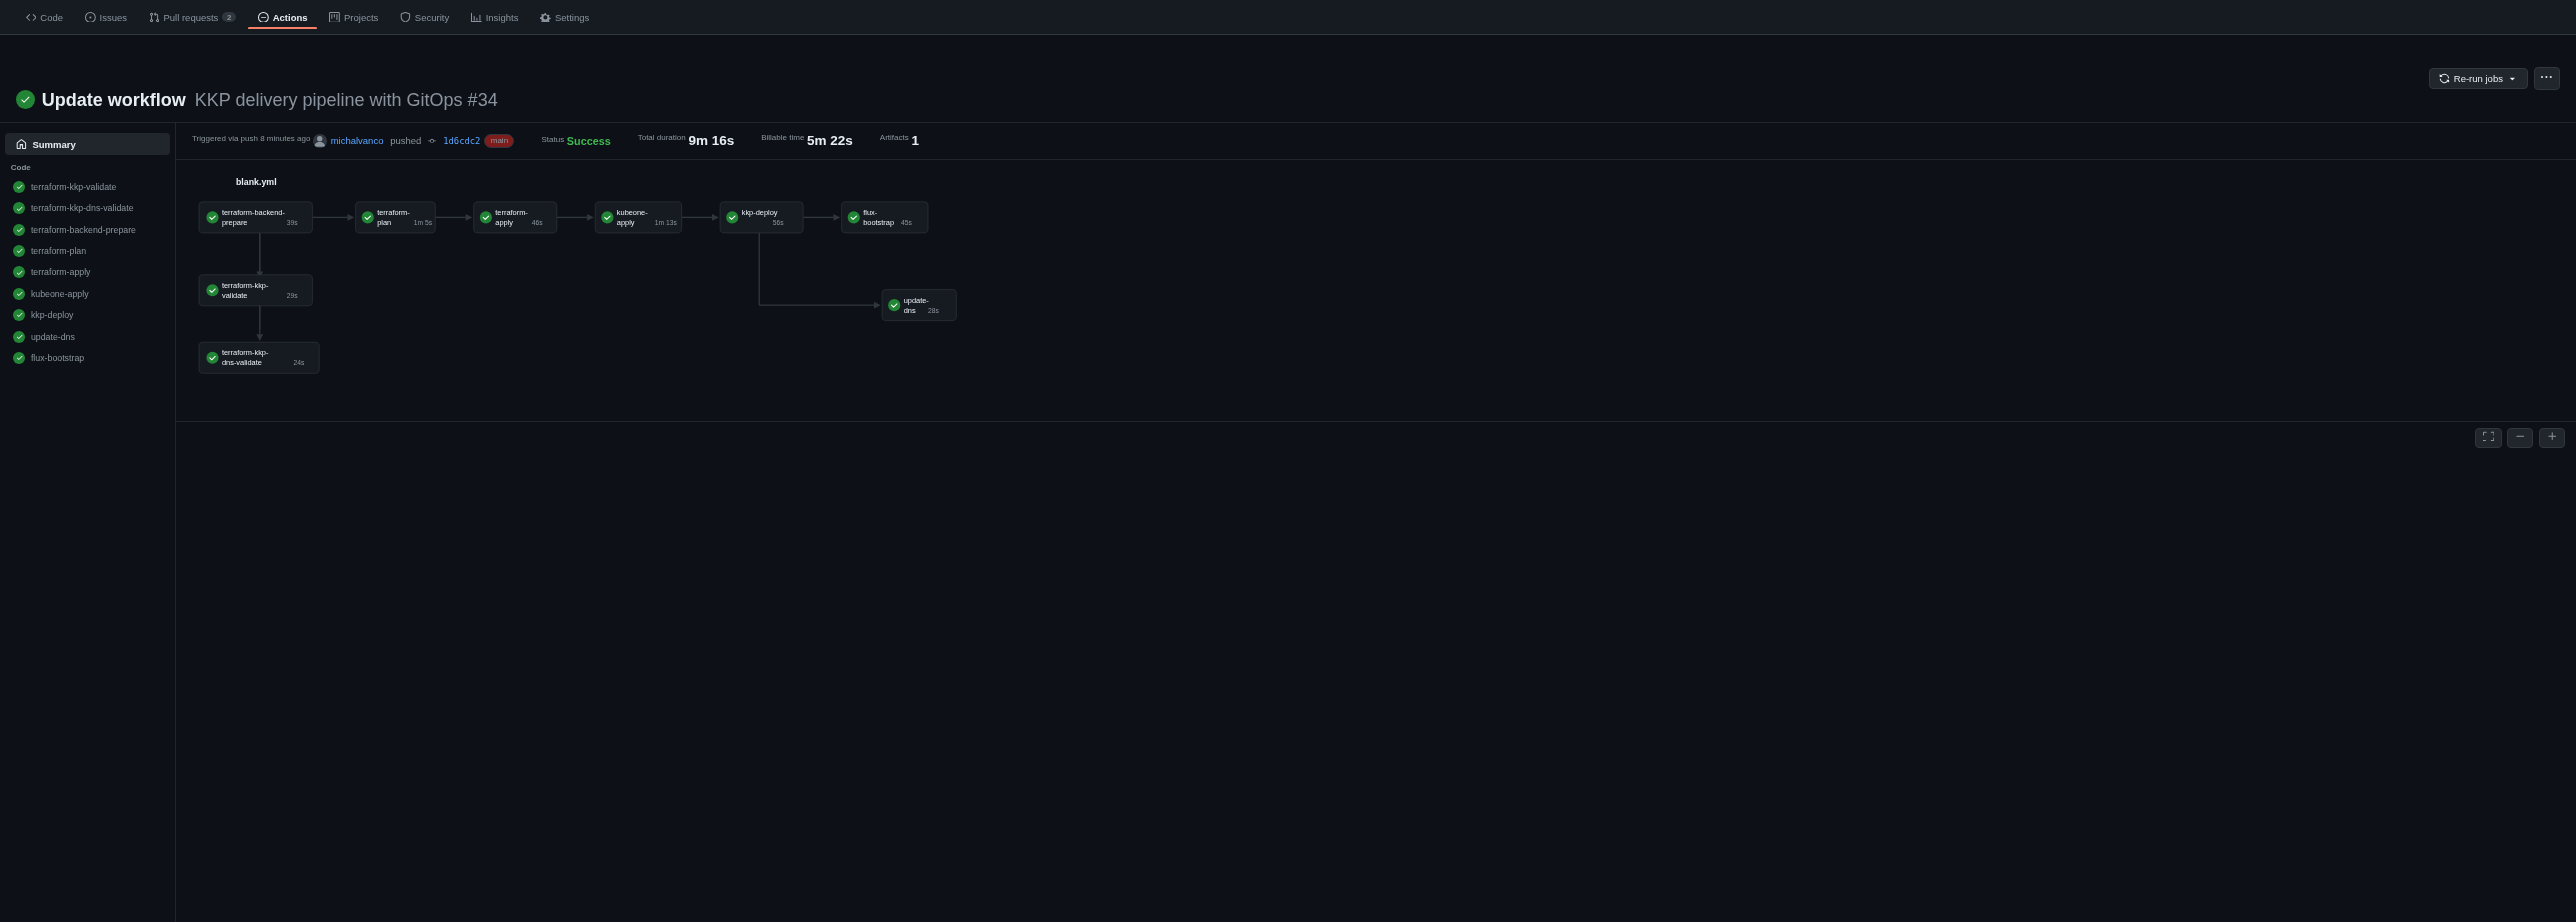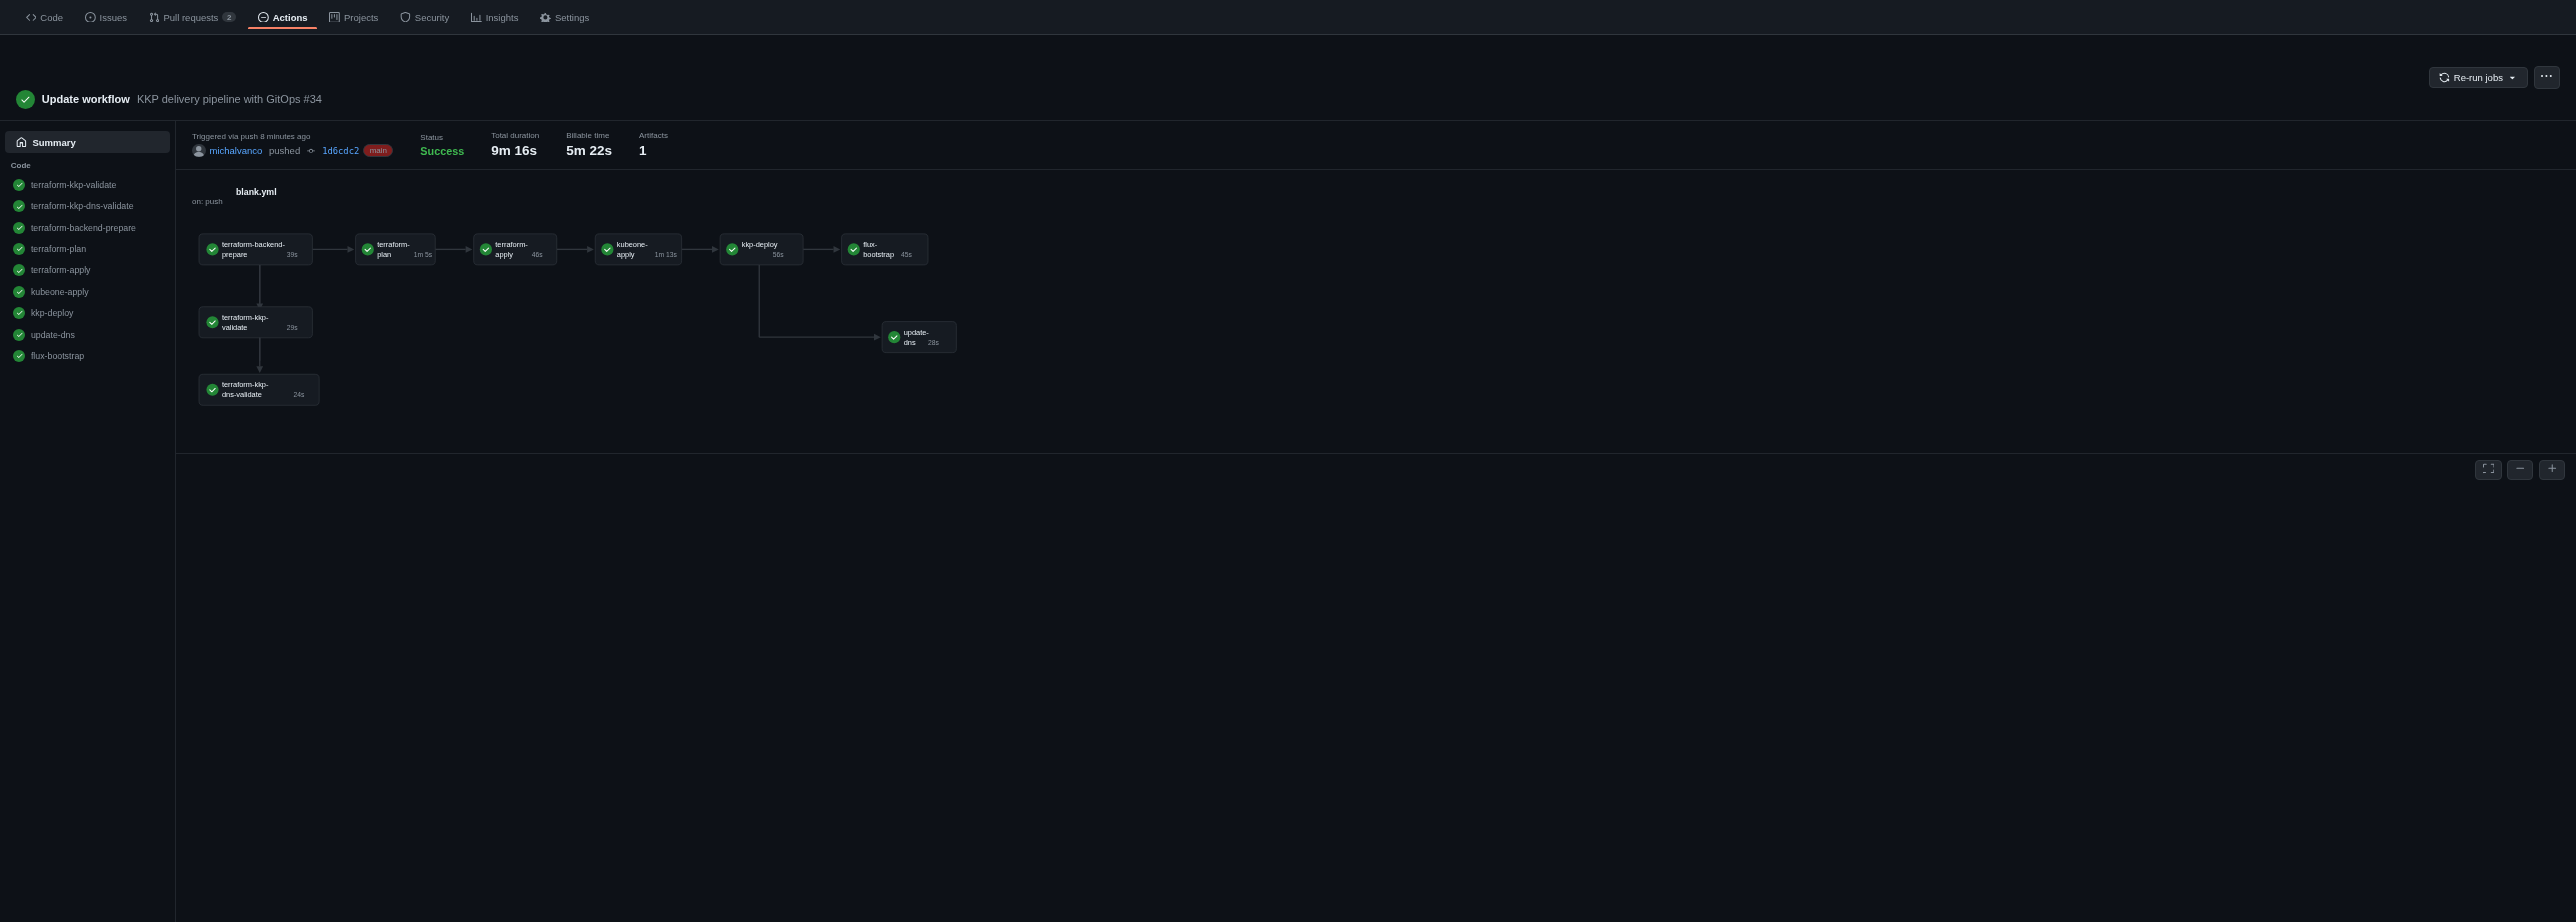--- a/index.html
+++ b/index.html
@@ -62,23 +62,22 @@
     
     .workflow-header {
       display: flex;
       align-items: center;
       justify-content: space-between;
       padding: 10.8px 16px;
       border-bottom: 0.7px solid #21262d;
     }
     .workflow-title {
       display: flex;
-      align-items: center;
       gap: 6.8px;
-      font-size: 11px;
+      font-size: 18px;
       font-weight: 600;
       margin-top: 44px;
     }
     .success-circle {
       width: 19px; height: 19px;
       border-radius: 50%;
       background: #238636;
       display: flex; align-items: center; justify-content: center;
       flex-shrink: 0;
     }
@@ -162,21 +161,21 @@
       overflow-x: auto;
     }
 
     
     .trigger-info {
       display: flex; align-items: center; gap: 27px;
       padding: 10.8px 16px;
       border-bottom: 0.7px solid #21262d;
       flex-wrap: wrap;
     }
-    .trigger-col { display: flex; flex-direction: column; gap: 2.7px; }
+    .trigger-col { display: flex; flex-direction: row; gap: 2.7px; }
     .trigger-label { font-size: 8px; color: #8b949e; }
     .trigger-user { display: flex; align-items: center; gap: 4px; }
     .avatar {
       width: 13.5px; height: 13.5px;
       border-radius: 50%;
       background: #30363d;
       overflow: hidden;
       display: flex; align-items: center; justify-content: center;
       font-size: 6.8px; color: #8b949e;
     }
@@ -465,21 +464,20 @@
         <span class="trigger-label">Artifacts</span>
         <span class="duration-val">1</span>
       </div>
     </div>
 
     <div class="graph-area">
       <div>
         <span class="graph-file">
           <strong>blank.yml</strong>
         </span>
-        <div class="graph-trigger">on: push</div>
       </div>
 
       
       <svg class="workflow-graph" width="743" height="216" viewBox="0 0 1100 320" style="font-size:14px">
 
         <line x1="178" y1="45" x2="230" y2="45" stroke="#30363d" stroke-width="2"></line>
         <polygon points="230,40 240,45 230,50" fill="#30363d"></polygon>
 
         <line x1="360" y1="45" x2="405" y2="45" stroke="#30363d" stroke-width="2"></line>
         <polygon points="405,40 415,45 405,50" fill="#30363d"></polygon>

